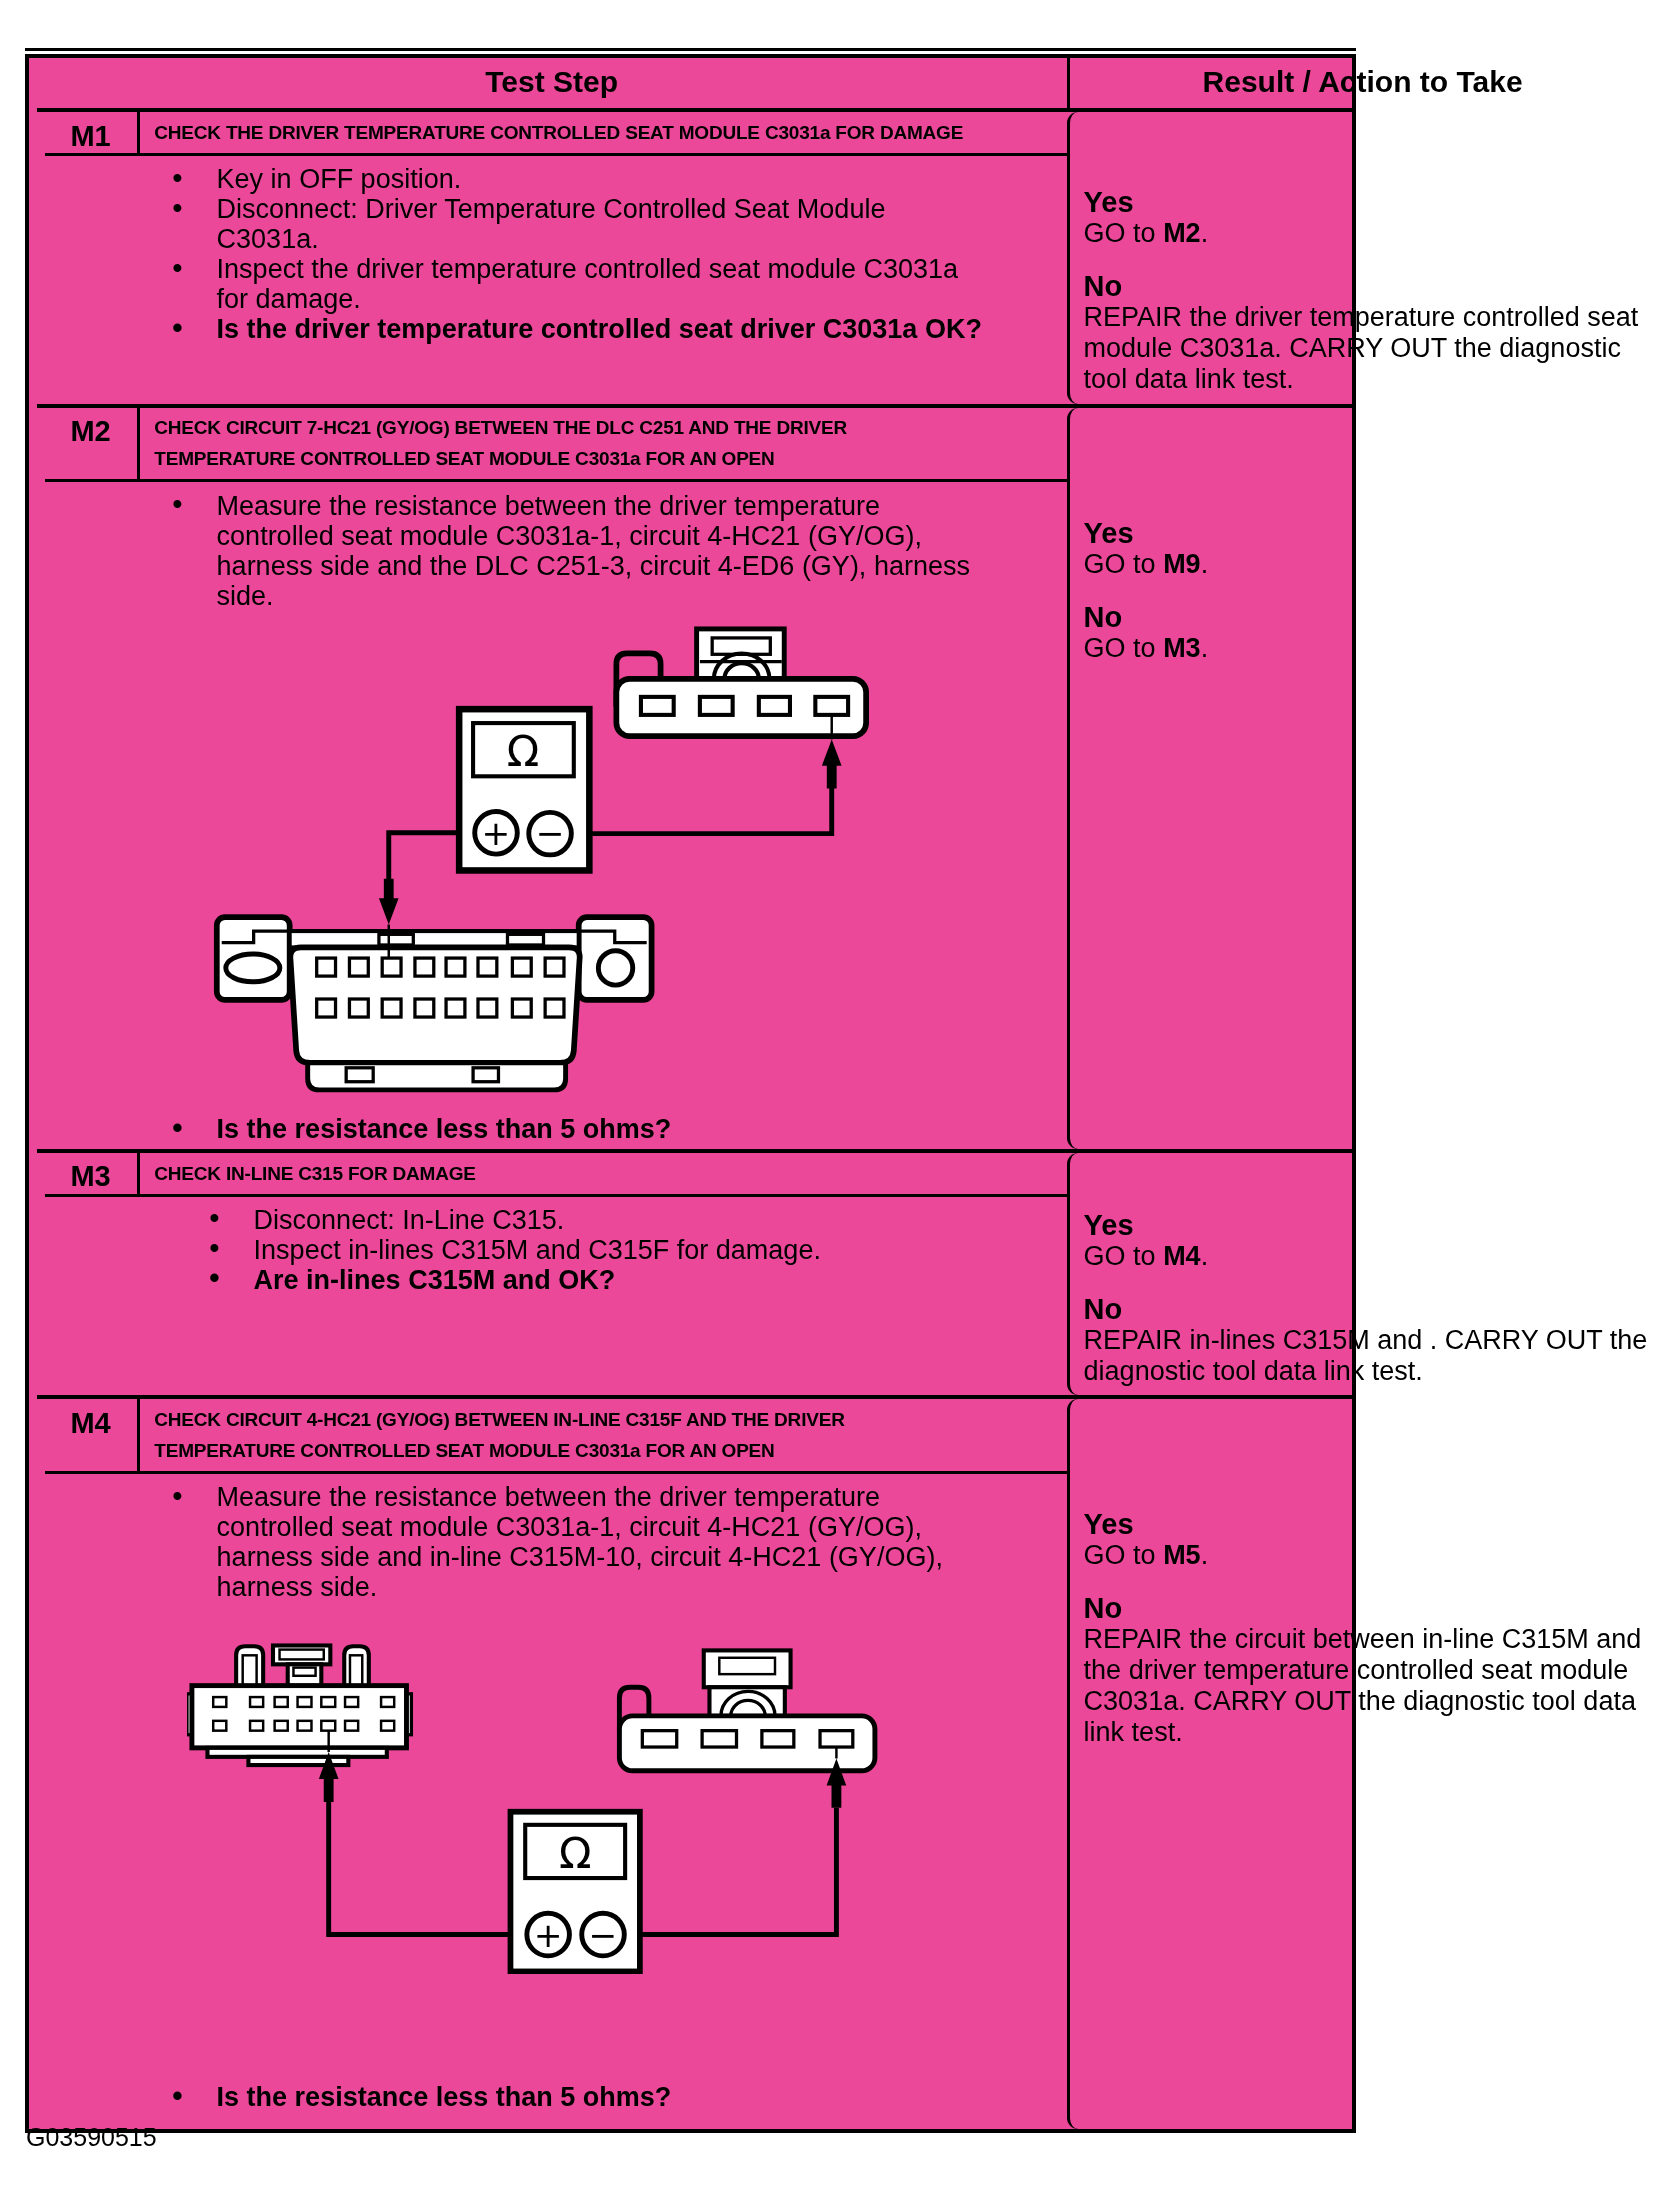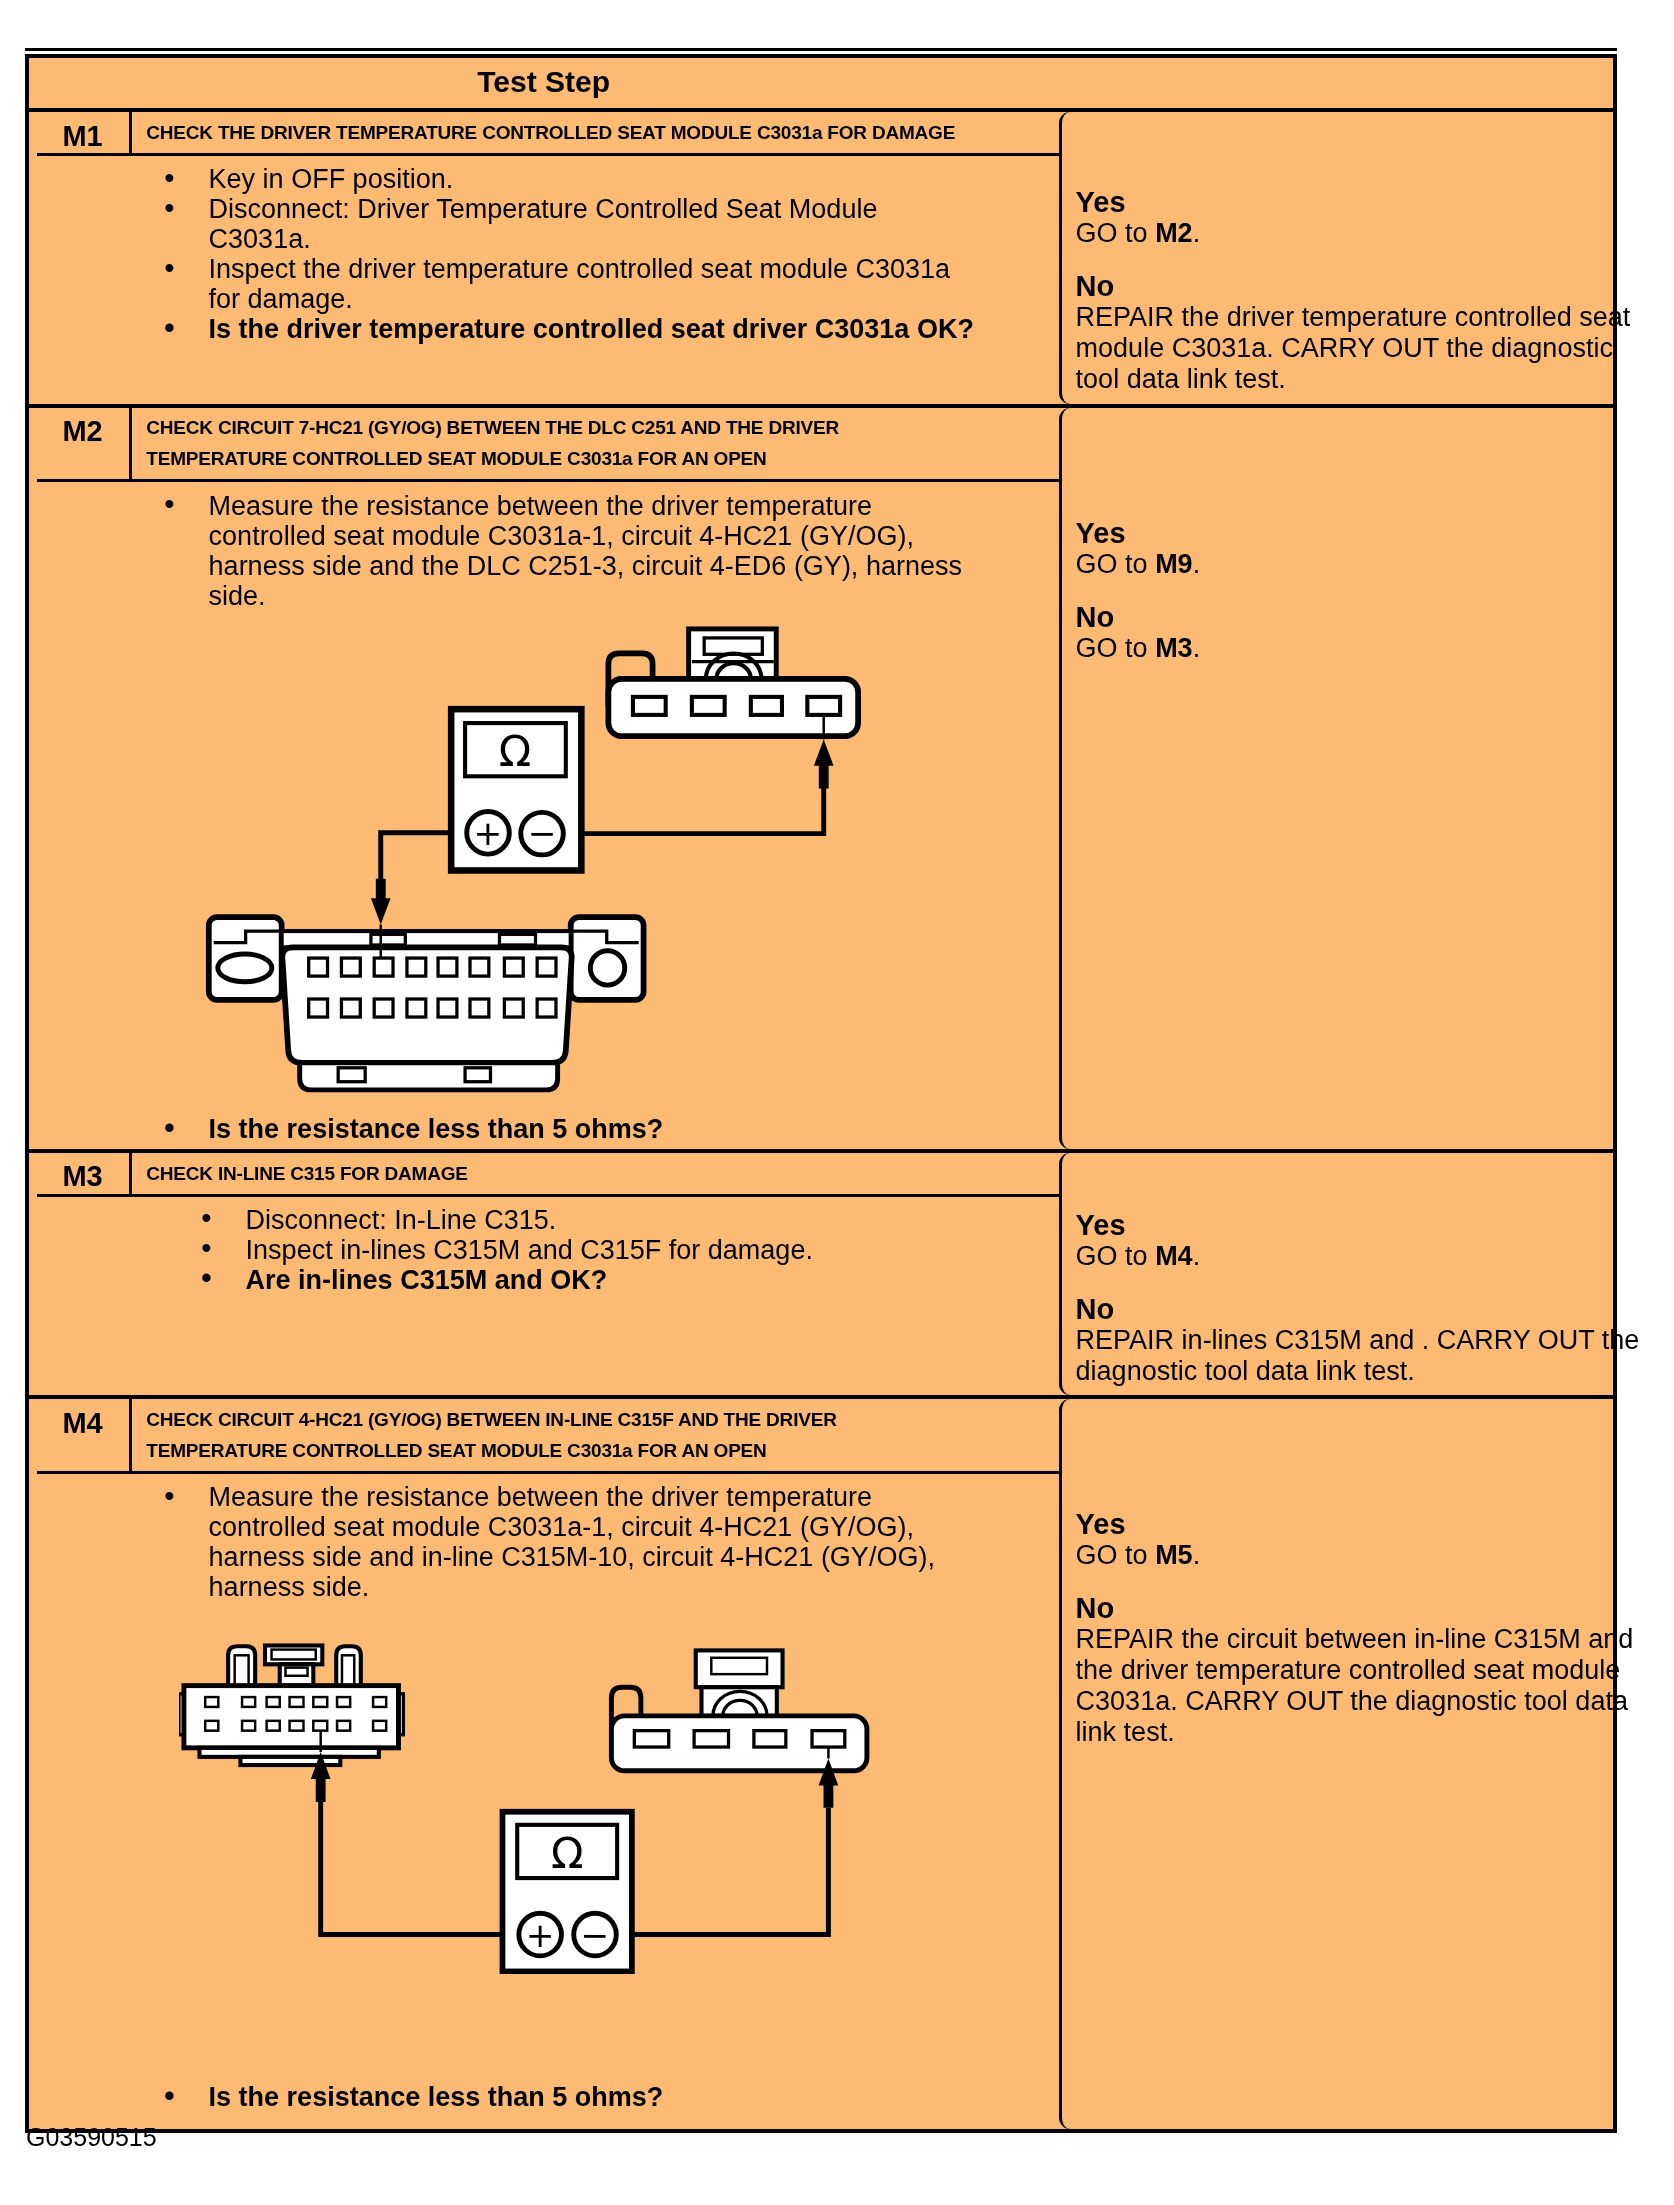--- a/index.html
+++ b/index.html
@@ -1,19 +1,19 @@
 <!DOCTYPE html>
 <html style="font-size:13px"><head>
 <meta charset="utf-8">
 <style>
   * { margin:0; padding:0; box-sizing:border-box; }
   body { background:#e8e8e8; font-family:"Liberation Sans","DejaVu Sans",sans-serif; color:#000; }
   .page { position:relative; width:1675px; height:2205px; background:#ffffff; overflow:hidden; }
 
-  .pptable { position:absolute; left:24.6px; top:54px; width:1592px; border:4.1px solid #000; background:#fdba74; }
+  .pptable { position:absolute; left:24.6px; top:54px; width:1331px; border:4.1px solid #000; background:#ec4899;padding-left:8px; }
   .pptable::before { content:""; position:absolute; left:-4.1px; right:-4.1px; top:-9.8px; border-top:3.3px solid #000; }
 
   .thead { display:grid; grid-template-columns:1030px 589px; }
   .th { font-weight:bold; font-size:30px; text-align:center; padding:7.4px 0 9px; }
   .th-result { border-left:3.3px solid #000; }
 
   .sec { display:grid; grid-template-columns:103px 927px 589px; grid-template-rows:auto 1fr; border-top:4.9px solid #000; }
   .cell-label { grid-area:1/1/2/2; border-right:3.3px solid #000; border-bottom:3.3px solid #000;
                 font-weight:bold; font-size:29px; text-align:center; padding-top:7.4px;margin-left:8px; }
   .cell-title { grid-area:1/2/2/3; border-bottom:3.3px solid #000;
@@ -48,20 +48,21 @@
   .mh1 { min-height:216px; } .mh2 { min-height:655px; } .mh3 { min-height:162px;margin-left:37px; } .mh4 { min-height:655px; }
 </style>
 </head>
 <body>
 
 <div class="page">
   <div class="pptable">
 
     <div class="thead">
       <div class="th th-step">Test Step</div>
+      <div class="th th-result">Result / Action to Take</div>
     </div>
 
     <section class="sec">
       <div class="cell-label">M1</div>
       <div class="cell-title">CHECK THE DRIVER TEMPERATURE CONTROLLED SEAT MODULE C3031a FOR DAMAGE</div>
       <div class="cell-action pt2">
         <div class="yn">Yes</div>
         <div><span>GO to </span><span class="b">M2</span><span>.</span></div>
         <div class="yn no-gap">No</div>
         <div><span>REPAIR the driver temperature controlled seat module C3031a. CARRY OUT the diagnostic tool data link test.</span><span class="b"></span><span></span></div>

